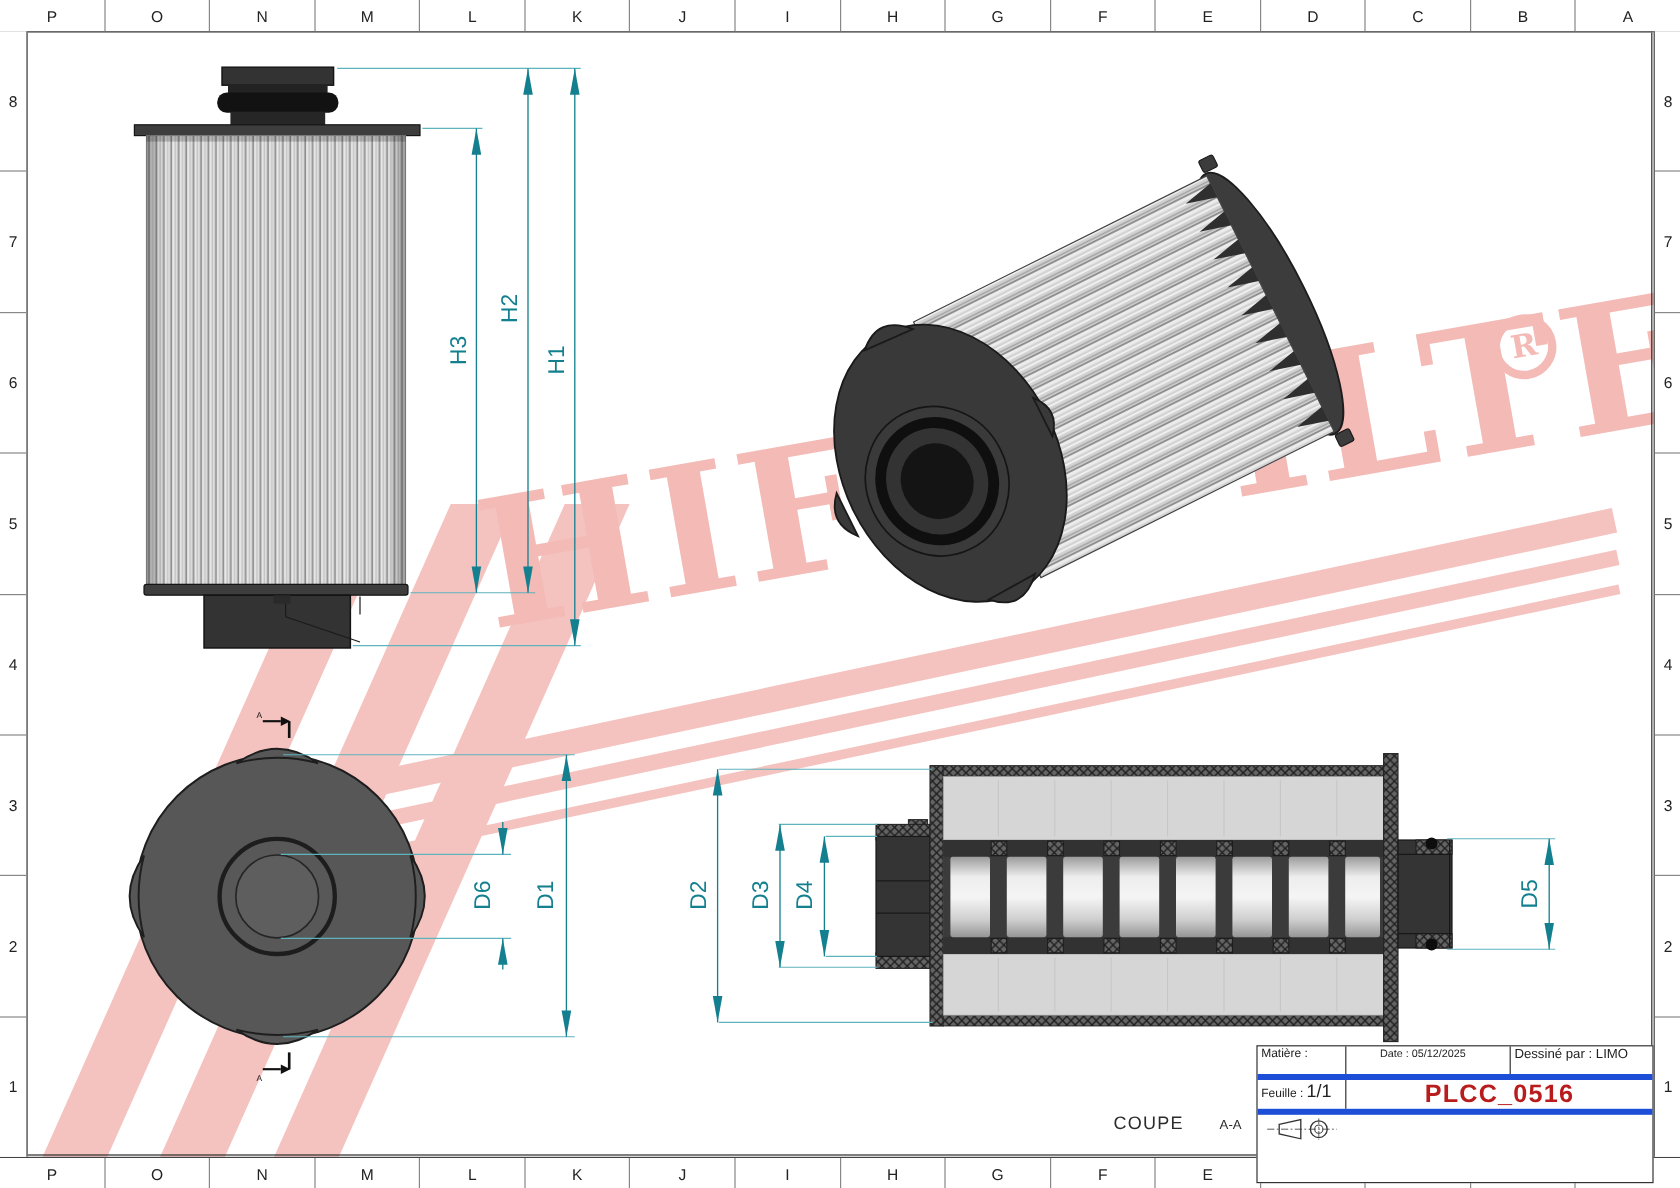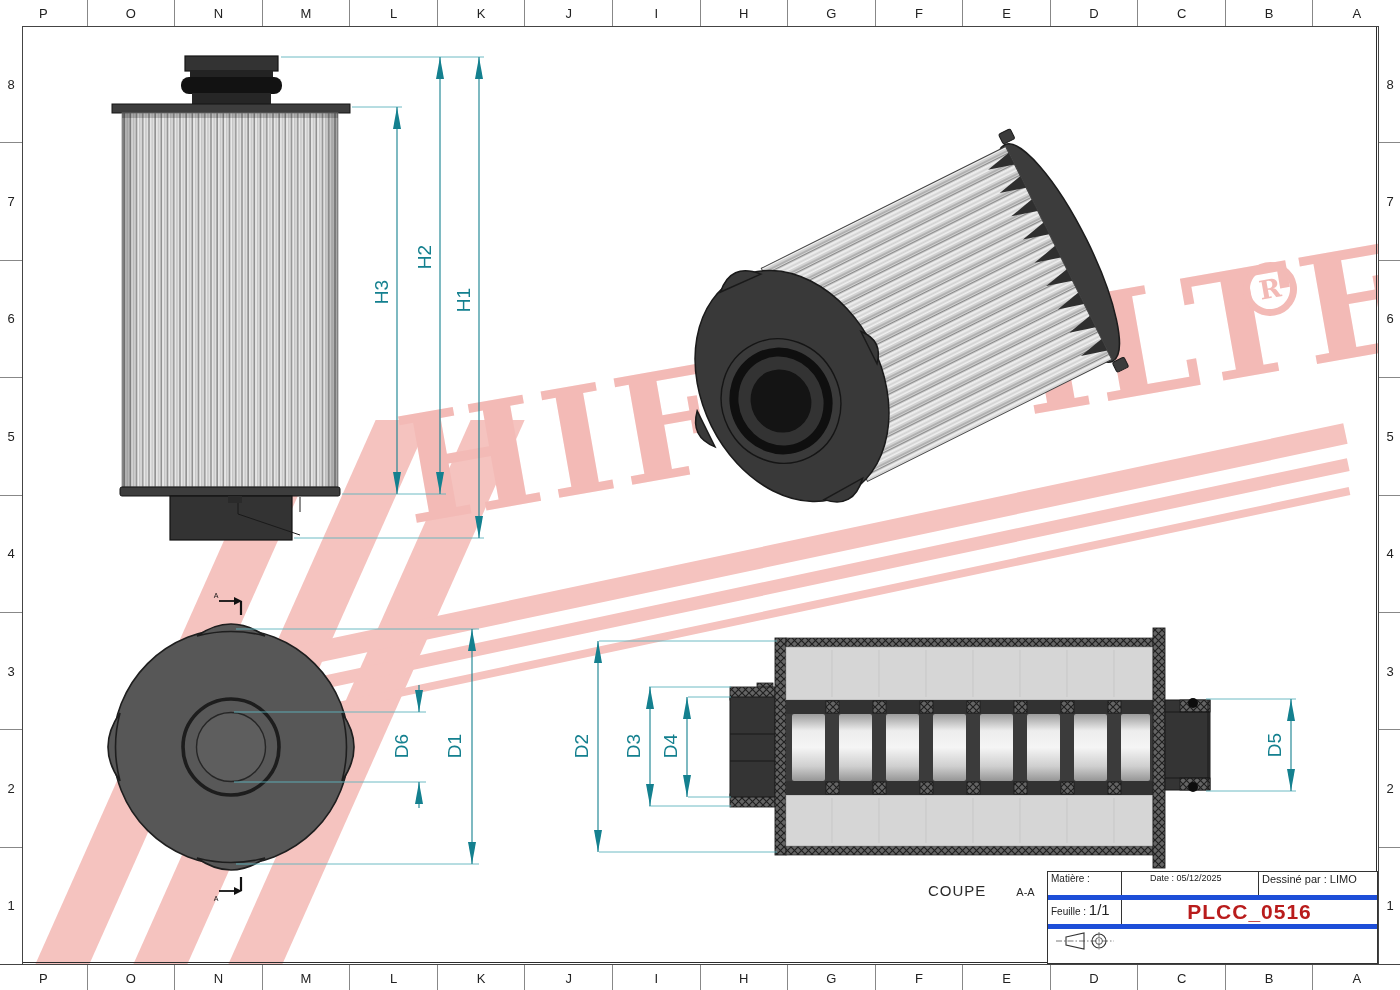--- a/index.html
+++ b/index.html
@@ -28,25 +28,25 @@
           display:flex;align-items:center;justify-content:center;color:#f3bab6;
           font-family:"DejaVu Serif", serif;font-weight:bold;font-size:26px;transform:rotate(-10deg);}
   
   .drawing{position:absolute;left:0;top:0;z-index:2;}
   .ext{stroke:#5fb3bd;stroke-width:0.9;fill:none;}
   .dim{stroke:#14808f;stroke-width:1.1;fill:none;}
   .dimtxt{fill:#14808f;font-family:"Liberation Sans", sans-serif;font-size:19px;}
   .secmark{stroke:#111;fill:none;}
   .sectxt{fill:#111;font-family:"Liberation Sans", sans-serif;font-size:7px;}
   
-  .coupe{position:absolute;left:928px;top:882px;z-index:4;display:flex;align-items:baseline;gap:5px;color:#2b2b2b;}
+  .coupe{position:absolute;left:928px;top:928px;z-index:4;display:flex;align-items:baseline;gap:5px;color:#2b2b2b;}
   .coupe .main{font-size:15px;letter-spacing:1px;}
   .coupe .sub{font-size:11px;margin-left:25px;}
   
-  .tblock{position:absolute;left:1047px;top:871px;width:331px;height:93px;z-index:6;
+  .tblock{position:absolute;left:1047px;top:871px;width:331px;height:115px;z-index:6;
           background:#fff;border:1.5px solid #333;box-sizing:border-box;display:flex;flex-direction:column;font-size:10px;color:#222;}
   .trow{display:flex;flex:1;border-top:5px solid #1d4ed8;min-height:0;}
   .trow:first-child{border-top:none;}
   .tcell{border-left:1px solid #333;box-sizing:border-box;padding:1px 3px;overflow:hidden;}
   .tcell:first-child{border-left:none;}
   .c1{width:73px;flex:none;}
   .c2{width:137px;flex:none;padding-left:28px;}
   .c3{flex:1;}
   .center{display:flex;align-items:center;justify-content:center;padding:0;}
   .pn{color:#b91c1c;font-weight:bold;font-size:21px;letter-spacing:1px;}

